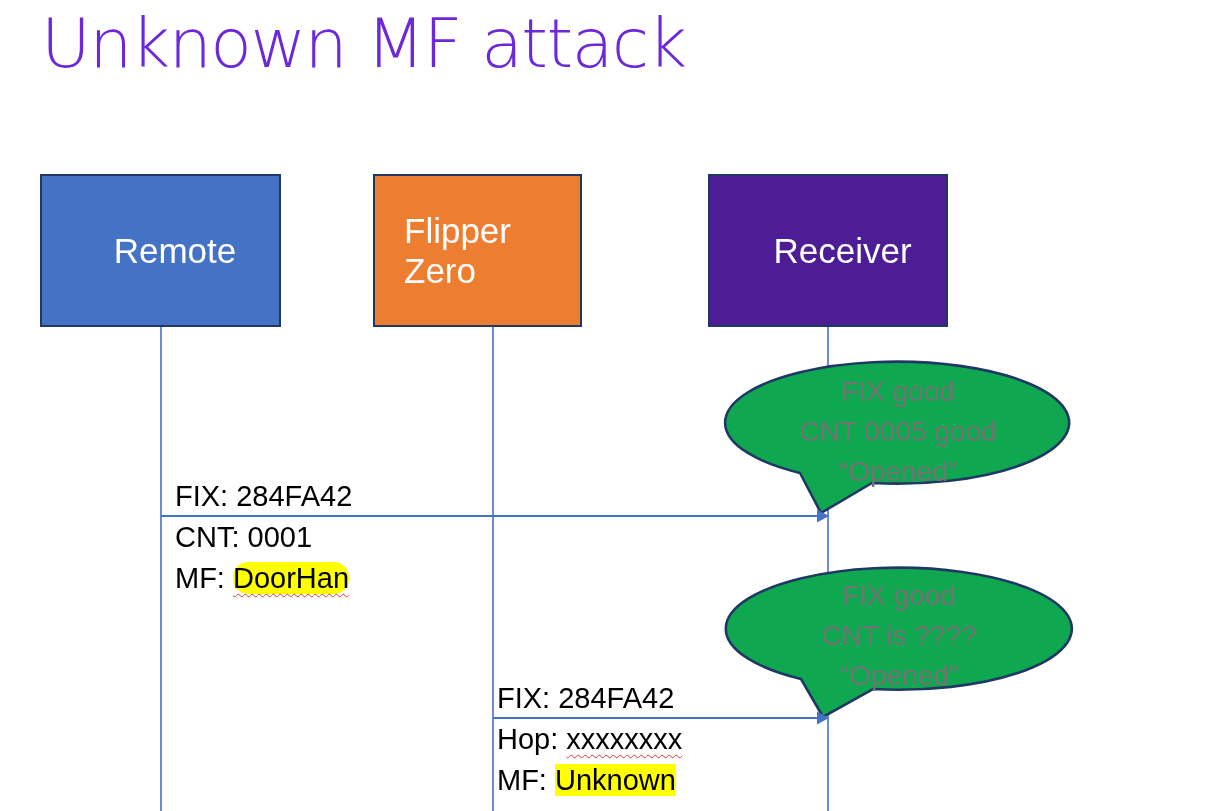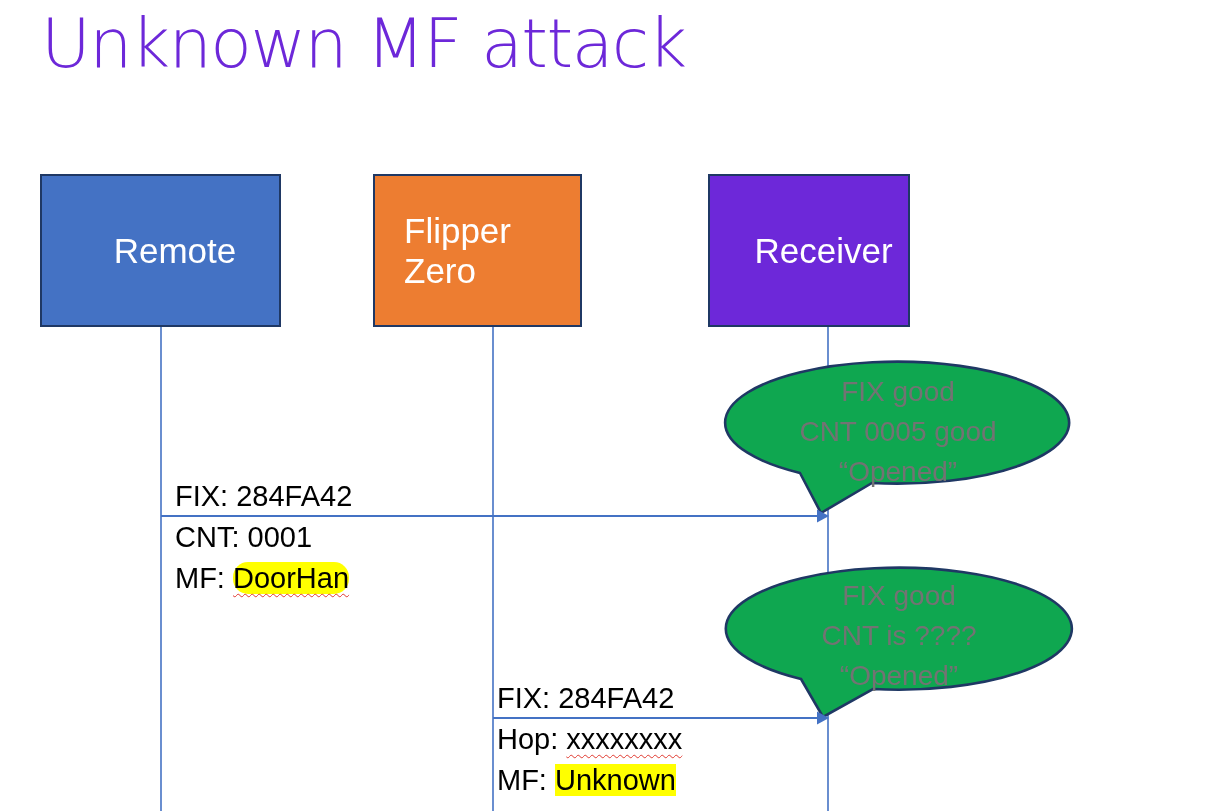--- a/index.html
+++ b/index.html
@@ -18,21 +18,21 @@
   .msgline{stroke:#4472C4;stroke-width:2;}
   .arrowhead{fill:#4472C4;}
   .bubble{fill:#0FA750;stroke:#1F3864;stroke-width:2.6;}
   .actor{
     position:absolute;top:174px;height:153px;box-sizing:border-box;
     border:2.5px solid #1F3864;display:flex;align-items:center;justify-content:center;
     color:#ffffff;font-size:35px;padding-left:29px;
   }
   .actor-remote{left:40px;width:241px;background:#4472C4;}
   .actor-flipper{left:373px;width:209px;background:#ED7D31;}
-  .actor-receiver{left:708px;width:202px;background:#6d28d9;}
+  .actor-receiver{left:708px;width:240px;background:#4c1d95;}
   .msg{
     position:absolute;color:#000;font-size:29px;line-height:41px;
   }
   .msg-line{white-space:pre;}
   .msg-1{left:175px;top:476px;}
   .msg-2{left:497px;top:678px;}
   .hl{background:#FFFF00;}
   .sq{
     text-decoration-line:underline;
     text-decoration-style:wavy;

